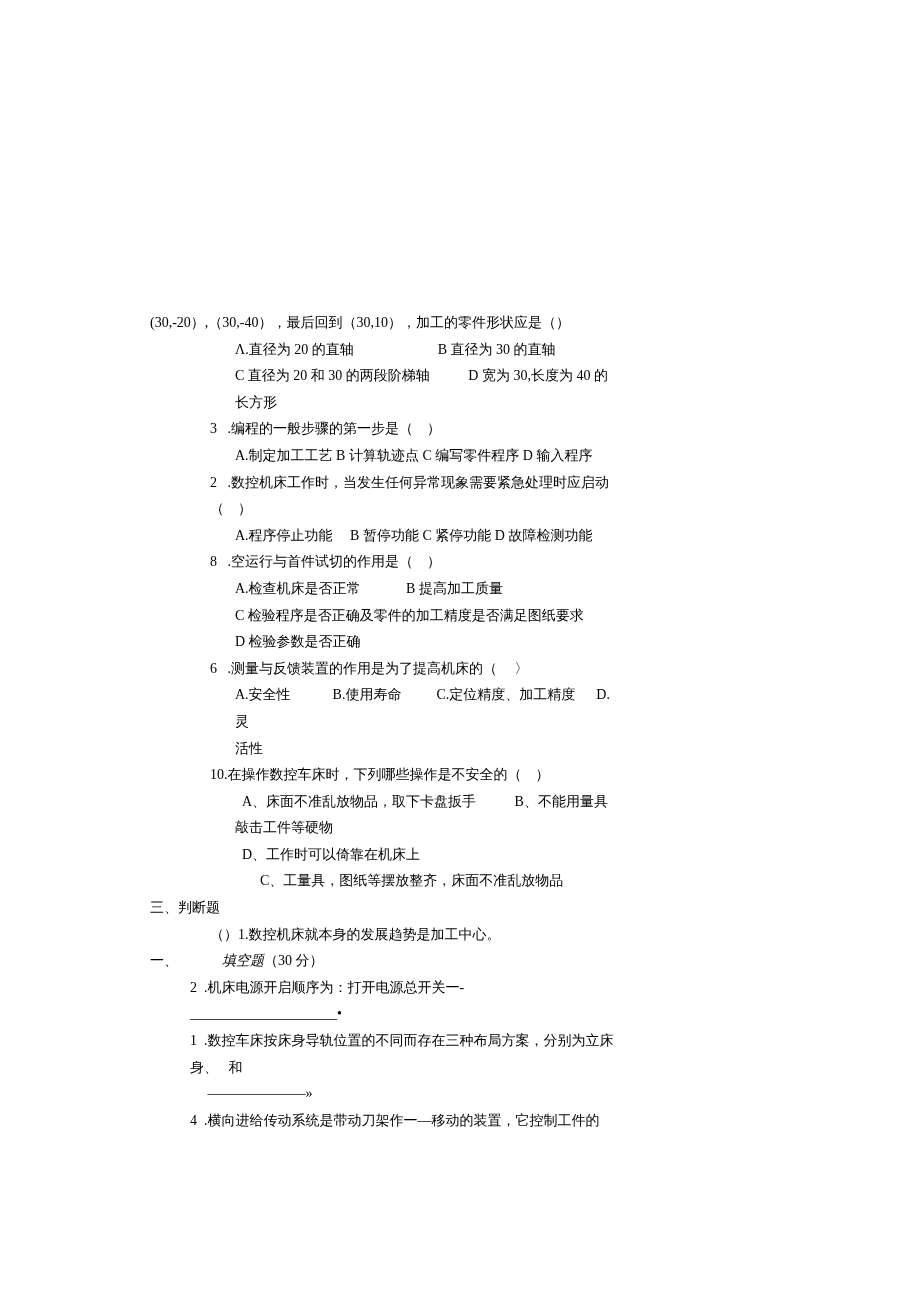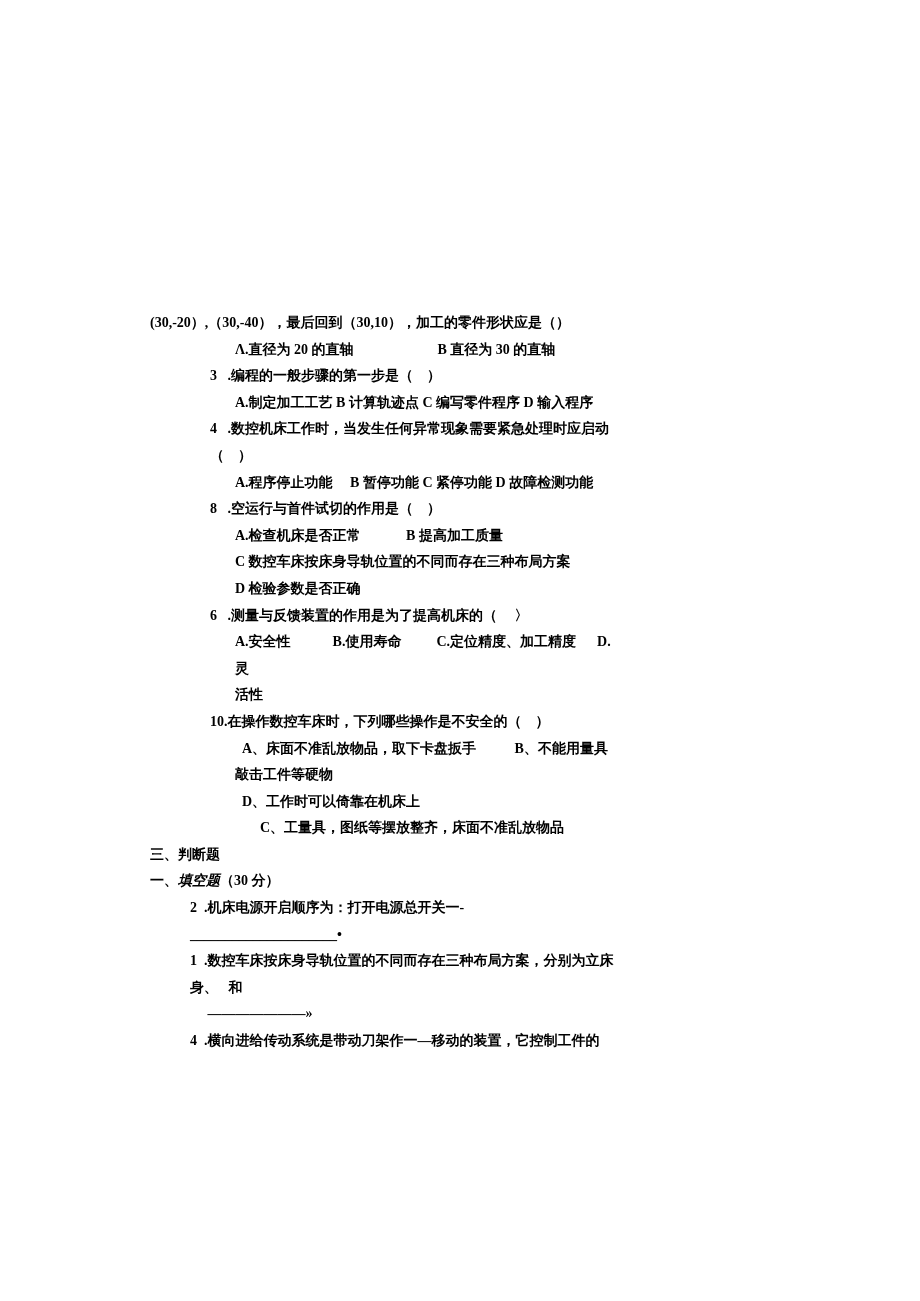--- a/index.html
+++ b/index.html
@@ -9,54 +9,55 @@
     color: #000;
     background: #fff;
     margin: 0;
     padding: 0;
   }
   .page {
     width: 766px;
     min-height: 1301px;
     padding: 310px 150px 0 150px;
     box-sizing: border-box;
-    font-weight: bold;
   }
   .line {
     white-space: pre-wrap;
   }
   .indent1 { padding-left: 60px; }
   .indent2 { padding-left: 85px; }
   .indent3 { padding-left: 40px; }
   .indent4 { padding-left: 110px; }
-  .italic { font-style: italic; }
+  .italic { font-style: italic; margin-left: 44px; }
 </style>
 </head>
 <body>
 
 <div class="page">
   <div id="content">
       <div class="line ">(30,-20）,（30,-40），最后回到（30,10），加工的零件形状应是（）</div>
       <div class="line indent2">Λ.直径为 20 的直轴                        B 直径为 30 的直轴</div>
+      <div class="line indent2">C 直径为 20 和 30 的两段阶梯轴           D 宽为 30,长度为 40 的长方形</div>
       <div class="line indent1">3   .编程的一般步骤的第一步是（    ）</div>
       <div class="line indent2">A.制定加工工艺 B 计算轨迹点 C 编写零件程序 D 输入程序</div>
-      <div class="line indent1">4   .数控机床工作时，当发生任何异常现象需要紧急处理时应启动（    ）</div>
+      <div class="line indent1">2   .数控机床工作时，当发生任何异常现象需要紧急处理时应启动（    ）</div>
       <div class="line indent2">A.程序停止功能     B 暂停功能 C 紧停功能 D 故障检测功能</div>
       <div class="line indent1">8   .空运行与首件试切的作用是（    ）</div>
       <div class="line indent2">A.检查机床是否正常             B 提高加工质量</div>
-      <div class="line indent2">C 数控车床按床身导轨位置的不同而存在三种布局方案</div>
+      <div class="line indent2">C 检验程序是否正确及零件的加工精度是否满足图纸要求</div>
       <div class="line indent2">D 检验参数是否正确</div>
       <div class="line indent1">6   .测量与反馈装置的作用是为了提高机床的（     〉</div>
       <div class="line indent2">A.安全性            B.使用寿命          C.定位精度、加工精度      D.灵</div>
       <div class="line indent2">活性</div>
       <div class="line indent1">10.在操作数控车床时，下列哪些操作是不安全的（    ）</div>
       <div class="line indent2">  A、床面不准乱放物品，取下卡盘扳手           B、不能用量具敲击工件等硬物</div>
       <div class="line indent2">  D、工作时可以倚靠在机床上</div>
       <div class="line indent4">C、工量具，图纸等摆放整齐，床面不准乱放物品</div>
       <div class="line ">三、判断题</div>
+      <div class="line indent1">（）1.数控机床就本身的发展趋势是加工中心。</div>
       <div class="line ">一、<span class="italic">填空题</span>（30 分）</div>
       <div class="line indent3">2  .机床电源开启顺序为：打开电源总开关一-_____________________•</div>
       <div class="line indent3">1  .数控车床按床身导轨位置的不同而存在三种布局方案，分别为立床身、   和</div>
       <div class="line indent3">     ———————»</div>
       <div class="line indent3">4  .横向进给传动系统是带动刀架作一—移动的装置，它控制工件的</div>
       <div class="line "> </div>
     </div>
 </div>
 
 </body></html>

